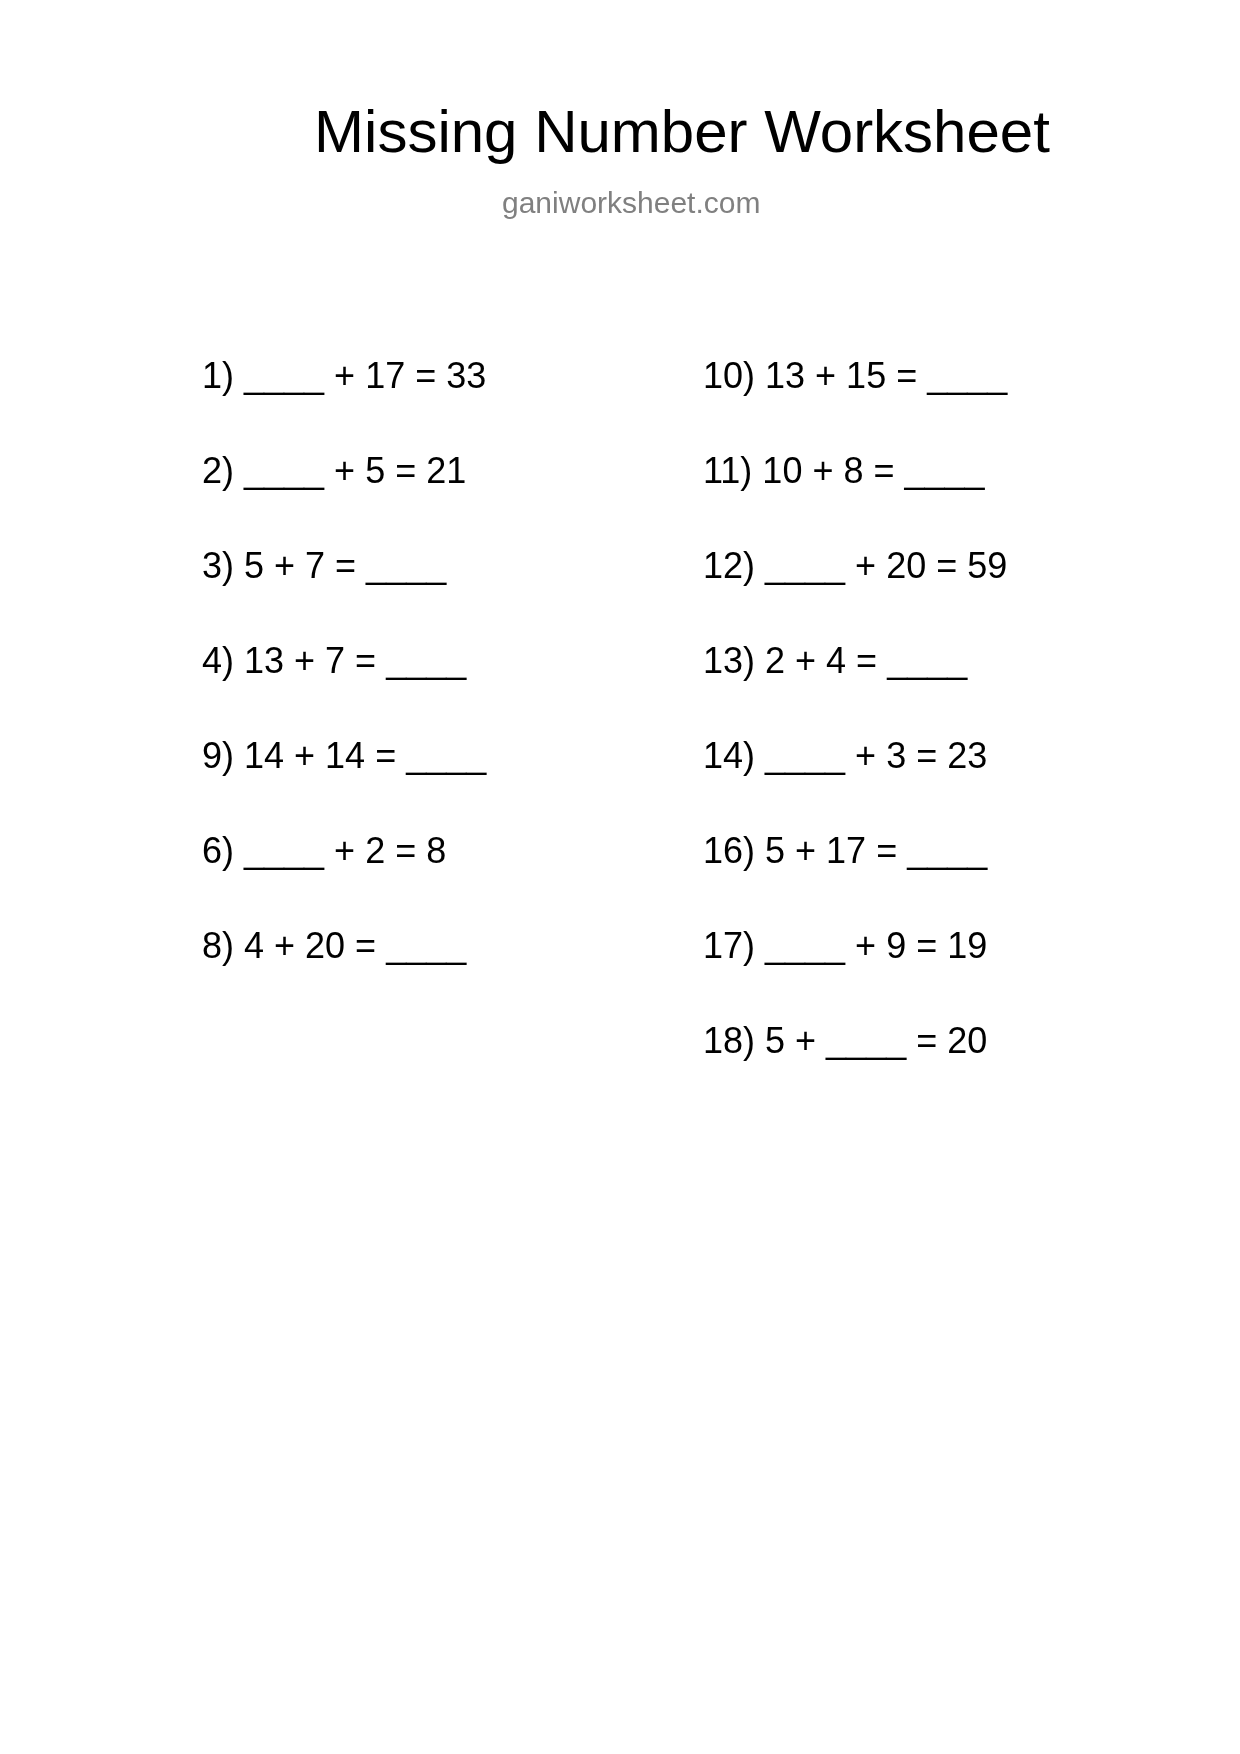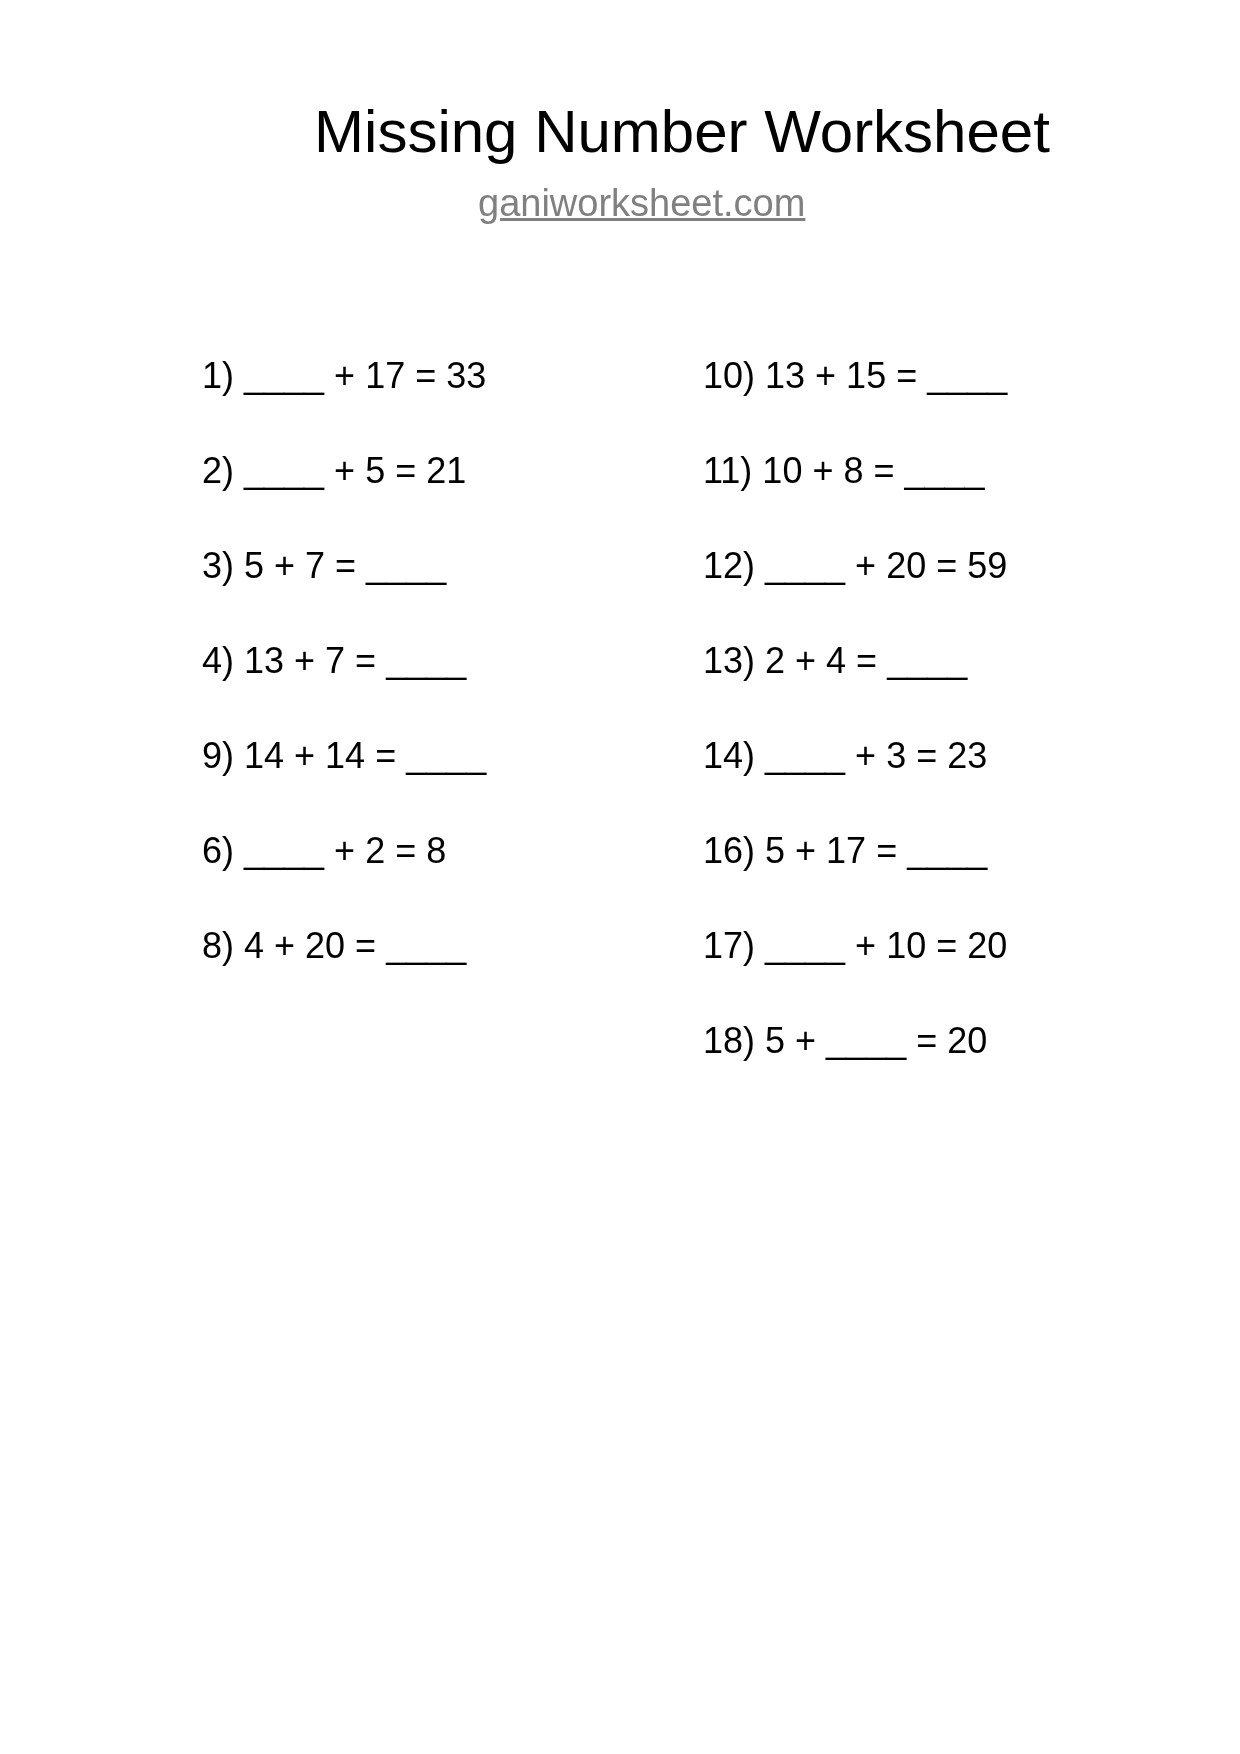--- a/index.html
+++ b/index.html
@@ -23,27 +23,26 @@
     text-align: center;
     font-size: 60px;
     line-height: 72px;
     white-space: nowrap;
     padding-left: 52px;
     box-sizing: border-box;
     margin-left: 36px;
   }
   .subtitle {
     position: absolute;
-    left: 478px;
+    left: 502px;
     top: 178px;
-    font-size: 38px;
+    font-size: 30px;
     line-height: 50px;
     color: #808080;
     white-space: nowrap;
-    text-decoration: underline;
   }
   .column {
     position: absolute;
     top: 350px;
   }
   .column.left { left: 202px; }
   .column.right { left: 703px; }
   .problem {
     height: 95px;
     font-size: 36px;
@@ -68,16 +67,16 @@
     <div class="problem">8) 4 + 20 = ____</div>
   </div>
 
   <div class="column right">
     <div class="problem">10) 13 + 15 = ____</div>
     <div class="problem">11) 10 + 8 = ____</div>
     <div class="problem">12) ____ + 20 = 59</div>
     <div class="problem">13) 2 + 4 = ____</div>
     <div class="problem">14) ____ + 3 = 23</div>
     <div class="problem">16) 5 + 17 = ____</div>
-    <div class="problem">17) ____ + 10 = 20</div>
+    <div class="problem">17) ____ + 9 = 19</div>
     <div class="problem">18) 5 + ____ = 20</div>
   </div>
 </div>
 
 </body></html>

